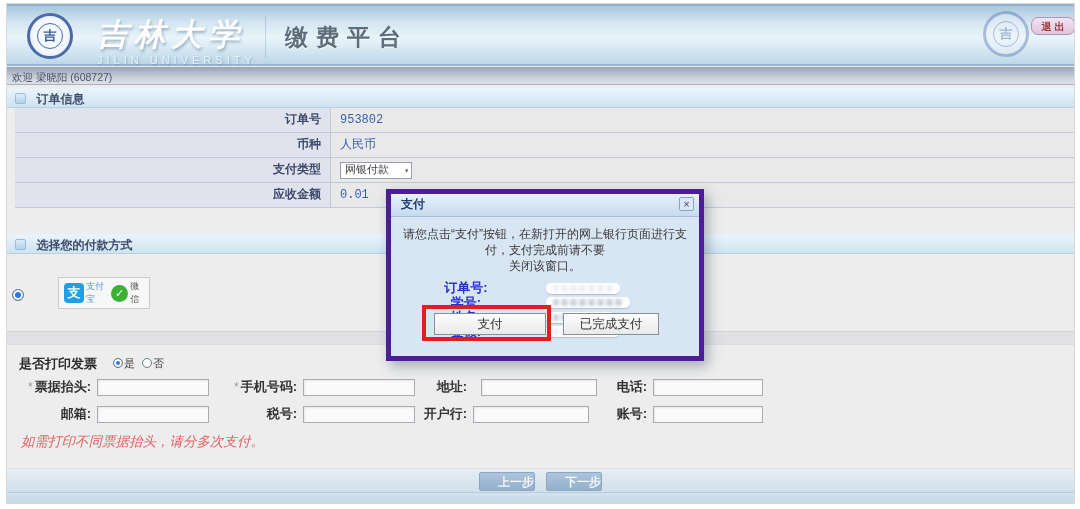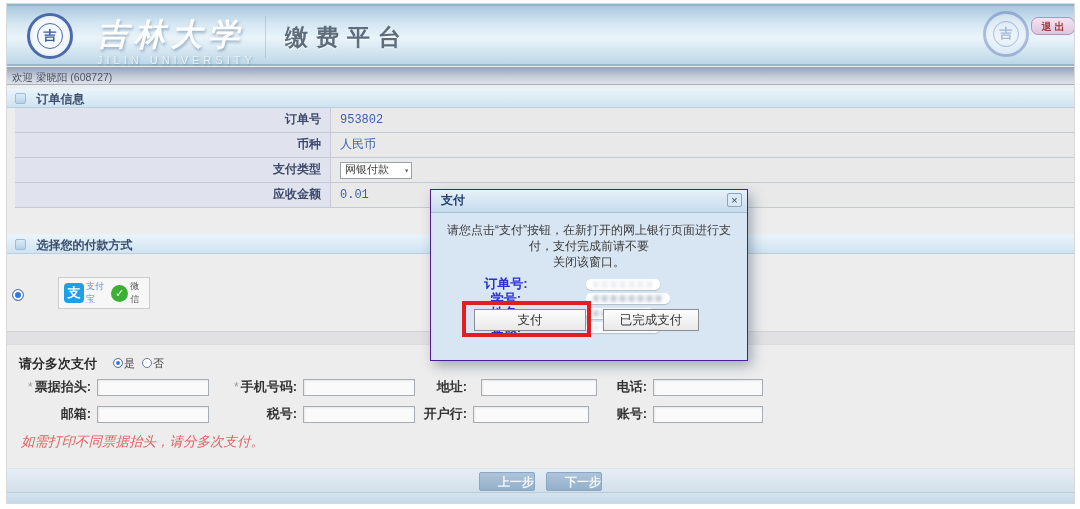--- a/index.html
+++ b/index.html
@@ -97,22 +97,22 @@
   .step-btn{position:absolute;top:3px;width:56px;height:19px;border:1px solid #8aa6c2;
             background:linear-gradient(180deg,#aec4da,#93afc9);color:#f4f8fb;font-size:12px;
             font-weight:bold;text-align:right;line-height:18px;box-sizing:border-box;
             border-radius:2px;cursor:pointer;}
   .prev-btn{left:472px;} .next-btn{left:539px;}
   .footer-band{position:absolute;left:0;top:489px;width:100%;height:12px;
                background:linear-gradient(180deg,#d3e3ef,#c3d7e7);}
 
   
   .dialog{position:absolute;left:379px;top:185px;width:318px;height:172px;
-          background:#d8e6f4;border:1px solid #4c1d95;box-sizing:border-box;
-          box-shadow:4px 5px 12px rgba(70,90,115,.45);margin-left:44px;}
+          background:#d8e6f4;border:5px solid #4c1d95;box-sizing:border-box;
+          box-shadow:4px 5px 12px rgba(70,90,115,.45);}
   .dlg-titlebar{height:22px;background:linear-gradient(180deg,#e7f1fa,#c6dbee);
                 border-bottom:1px solid #a8c0d6;position:relative;}
   .dlg-title{font-size:12px;font-weight:bold;color:#1f3f73;line-height:21px;margin-left:10px;}
   .dlg-close{position:absolute;right:5px;top:3px;width:15px;height:14px;background:#dcе9f5;
              background:#dce9f5;border:1px solid #8aa4c0;box-sizing:border-box;color:#33466b;
              font-size:11px;line-height:12px;text-align:center;cursor:pointer;border-radius:2px;}
   .dlg-msg{margin:9px 10px 0;text-align:center;font-size:12px;color:#3a3a3a;line-height:16px;}
   .dlg-fields{margin-top:7px;}
   .dlg-frow{display:flex;align-items:center;height:14.5px;}
   .dlg-flab{width:150px;text-align:center;font-size:13px;font-weight:bold;color:#2a2fd0;}
@@ -195,21 +195,21 @@
       <span class="alipay-ic">支</span>
       <span class="alipay-lb">支付宝</span>
       <span class="wechat-ic">✓</span>
       <span class="wechat-lb">微 信</span>
     </div>
   </div>
 
   <div class="divider-band"></div>
 
   <div class="invoice">
-    <div class="print-q">请分多次支付</div>
+    <div class="print-q">是否打印发票</div>
     <div class="print-opts">
       <span class="radio sel"></span><span>是</span>
       <span class="radio"></span><span>否</span>
     </div>
 
     <div class="inv-field" style="left:6px;top:33px;">
       <span class="lab" style="width:78px;"><span class="req">*</span><span>票据抬头:</span></span>
       <input class="inv-input" style="width: 112px;">
     </div>
     <div class="inv-field" style="left:206px;top:33px;">

